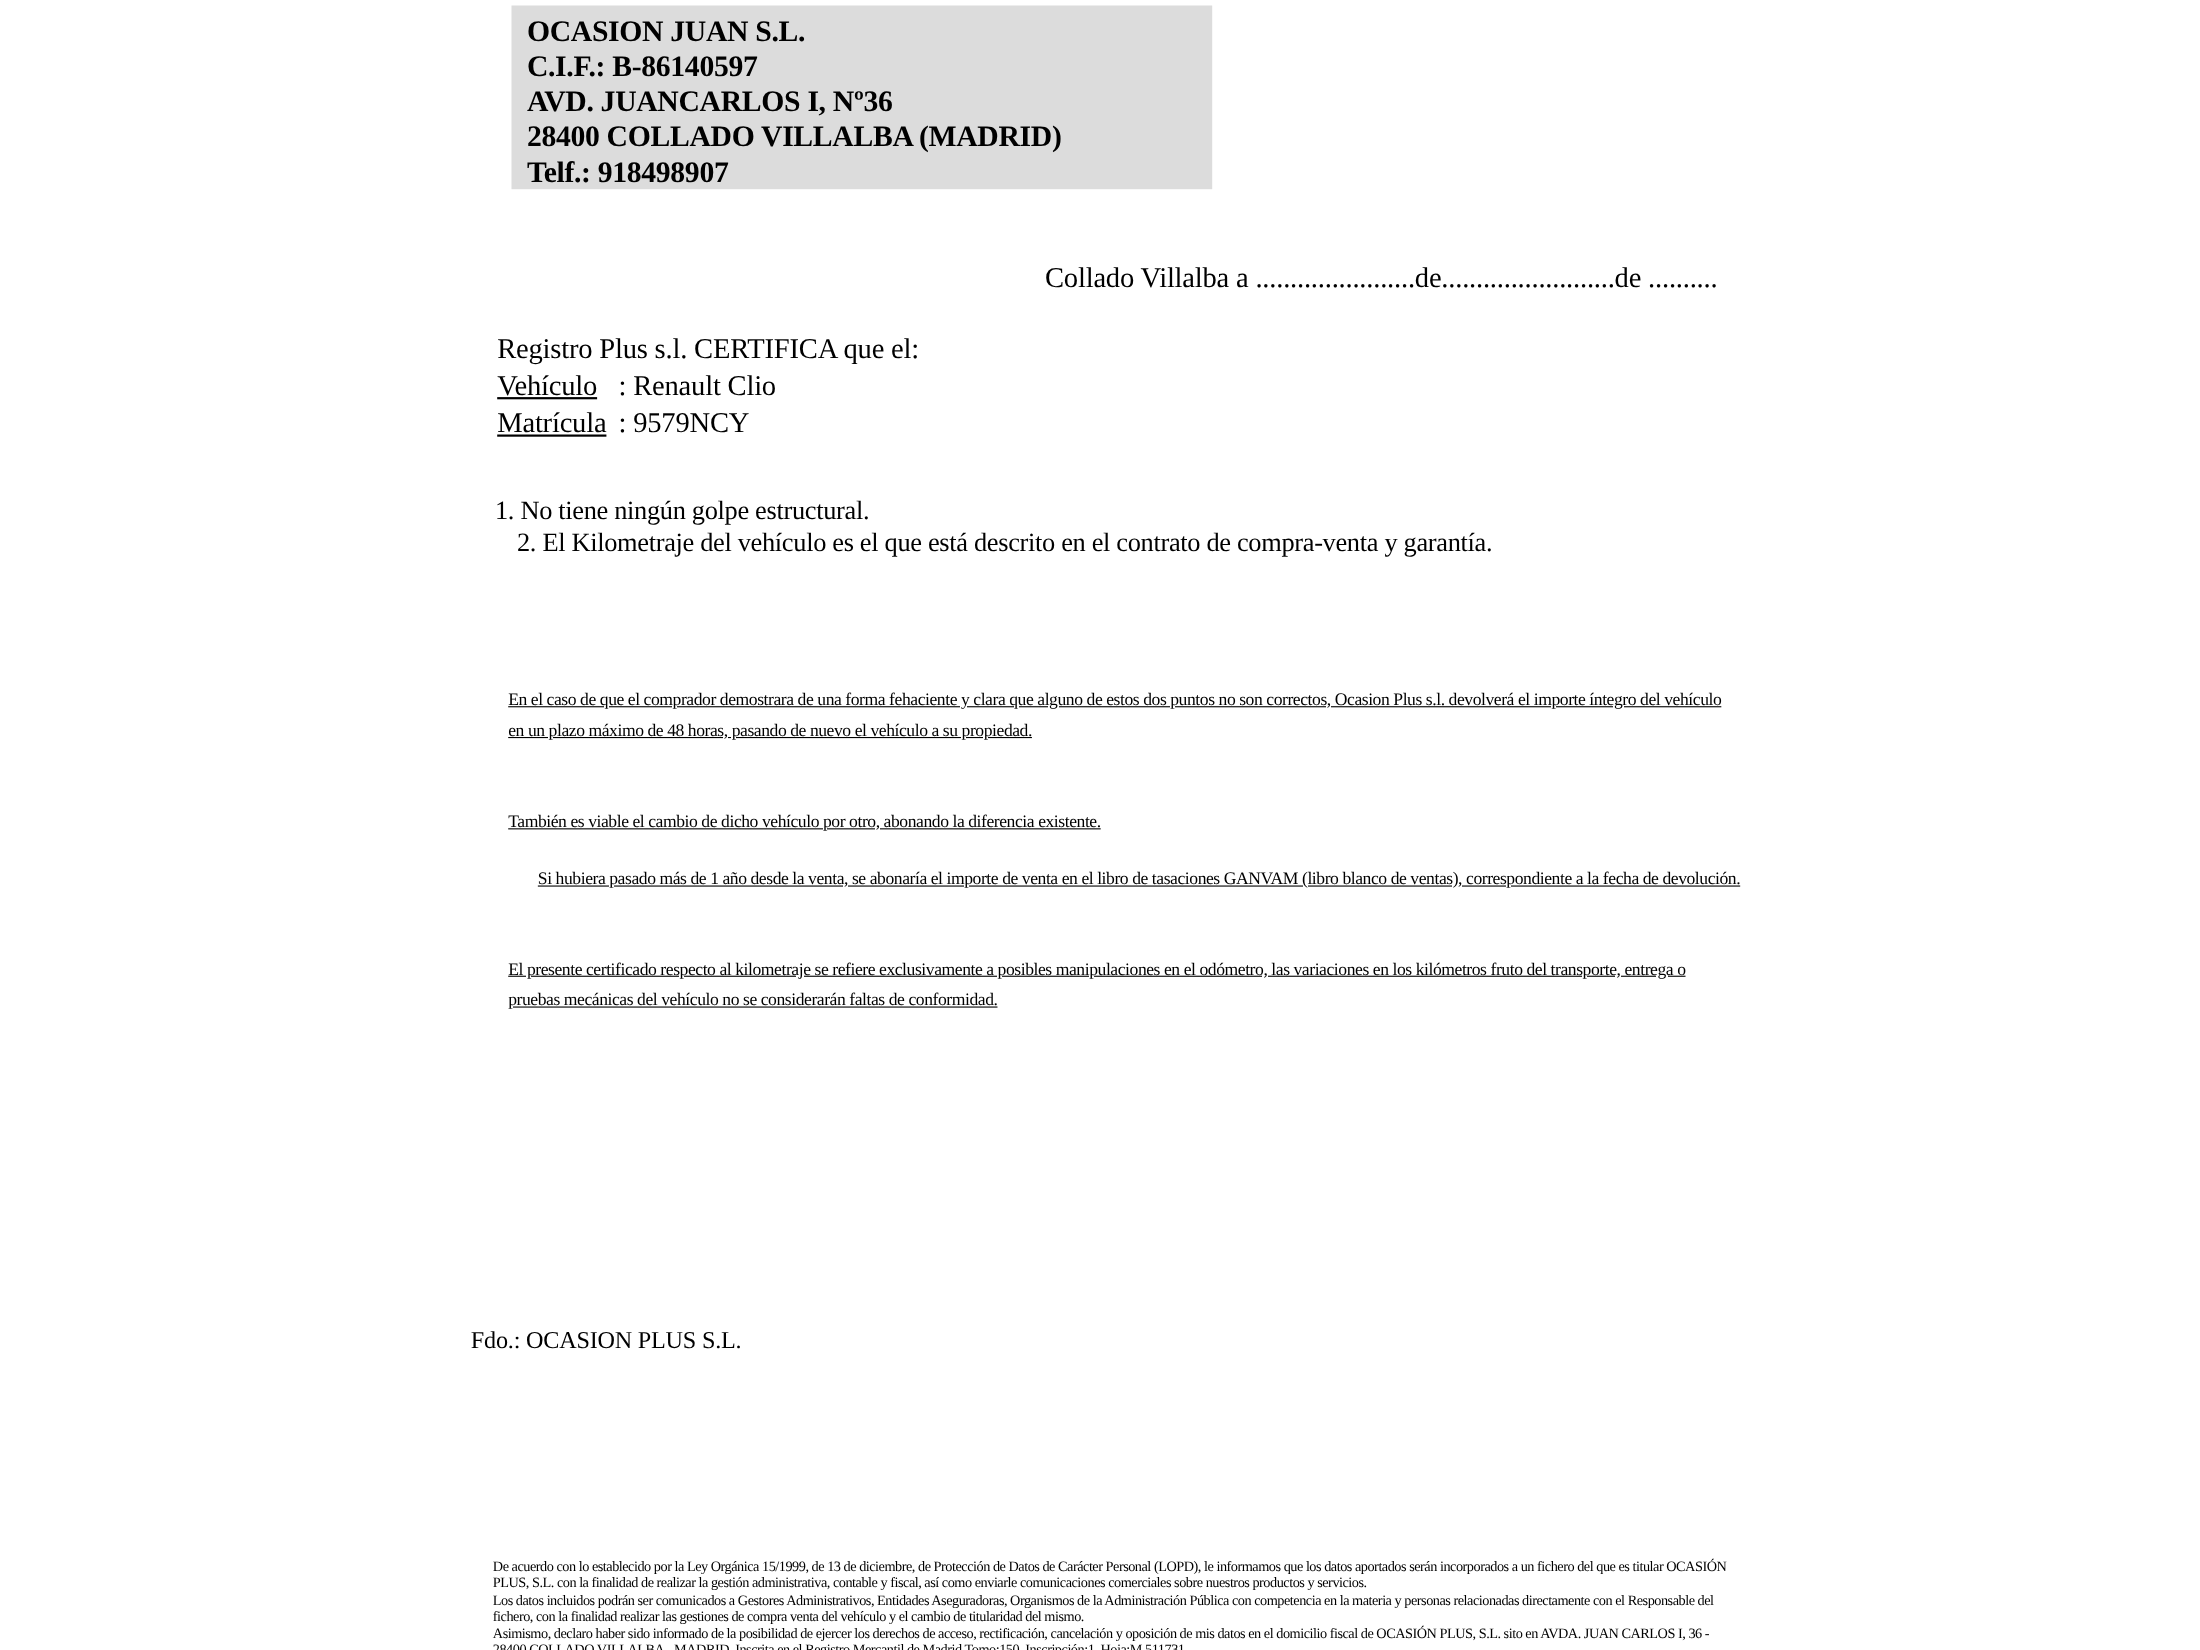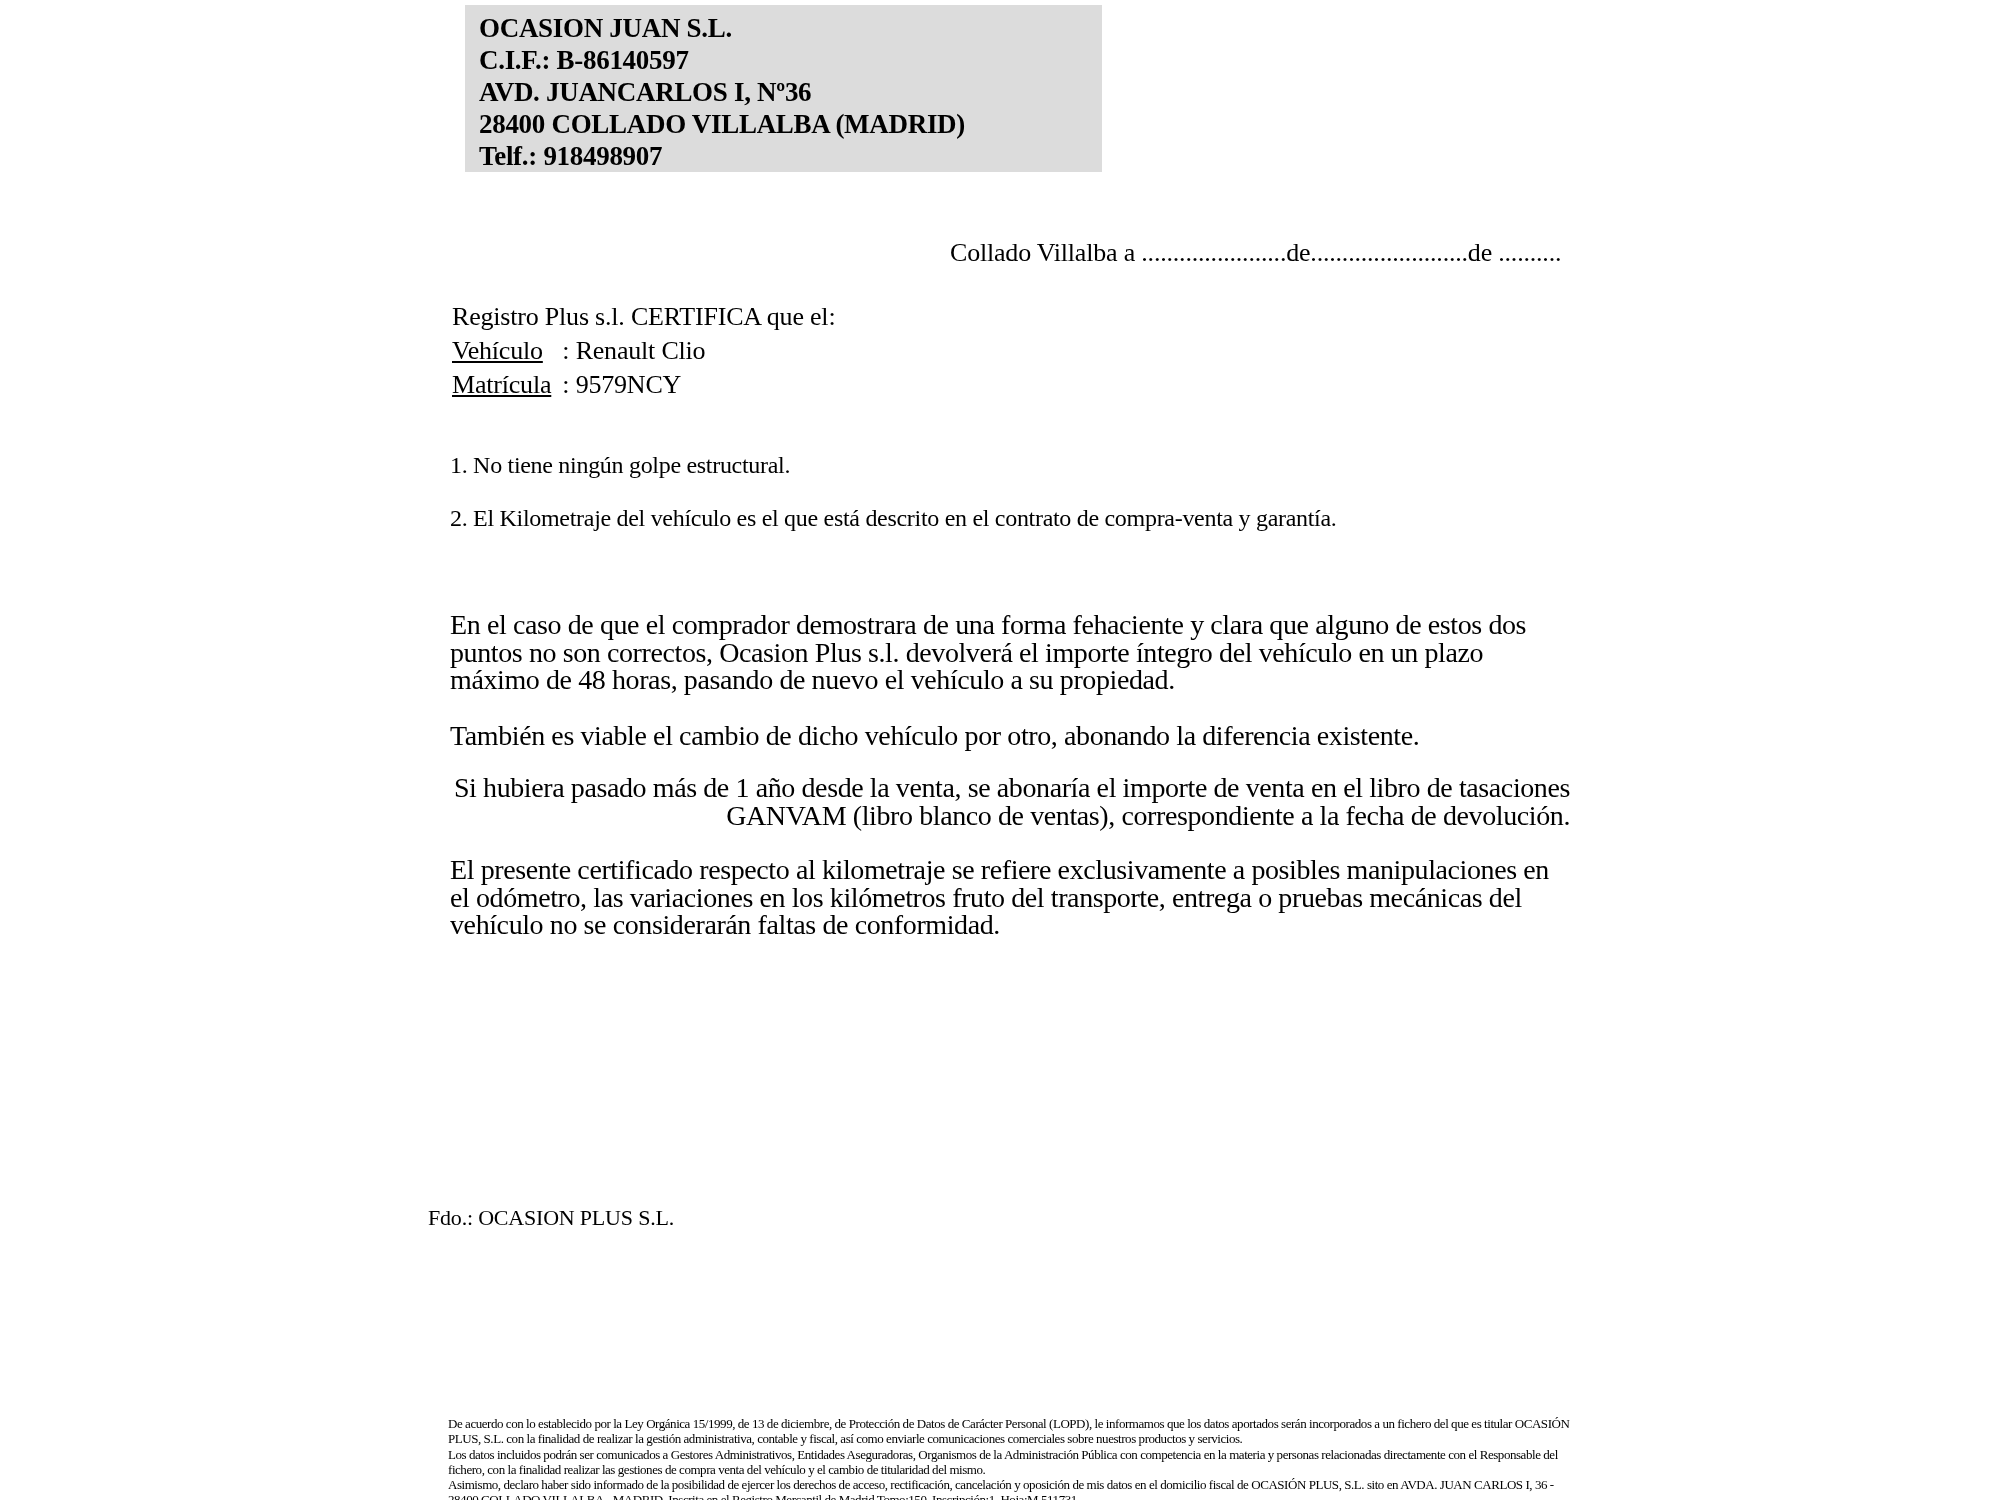--- a/index.html
+++ b/index.html
@@ -68,31 +68,32 @@
   
   .point {
     position: absolute;
     left: 450px;
     width: 1120px;
     font-size: 24px;
     letter-spacing: -0.3px;
     white-space: nowrap;
   }
   .point-1 { top: 452px; }
-  .point-2 { top: 505px; white-space: normal; }
+  .point-2 { top: 481px; white-space: normal; margin-left: 20px; }
 
   
   .para {
     position: absolute;
     left: 450px;
     width: 1120px;
-    margin: 0;
-    font-size: 28px;
+    margin: 12px;
+    font-size: 16px;
     line-height: 27.5px;
     letter-spacing: -0.4px;
+    text-decoration: underline;
   }
   .para-1 { top: 611px; }
   .para-2 { top: 722px; }
   .para-3 { top: 774px; text-align: right; }
   .para-4 { top: 856px; }
 
   
   .signature {
     position: absolute;
     top: 1205px;

